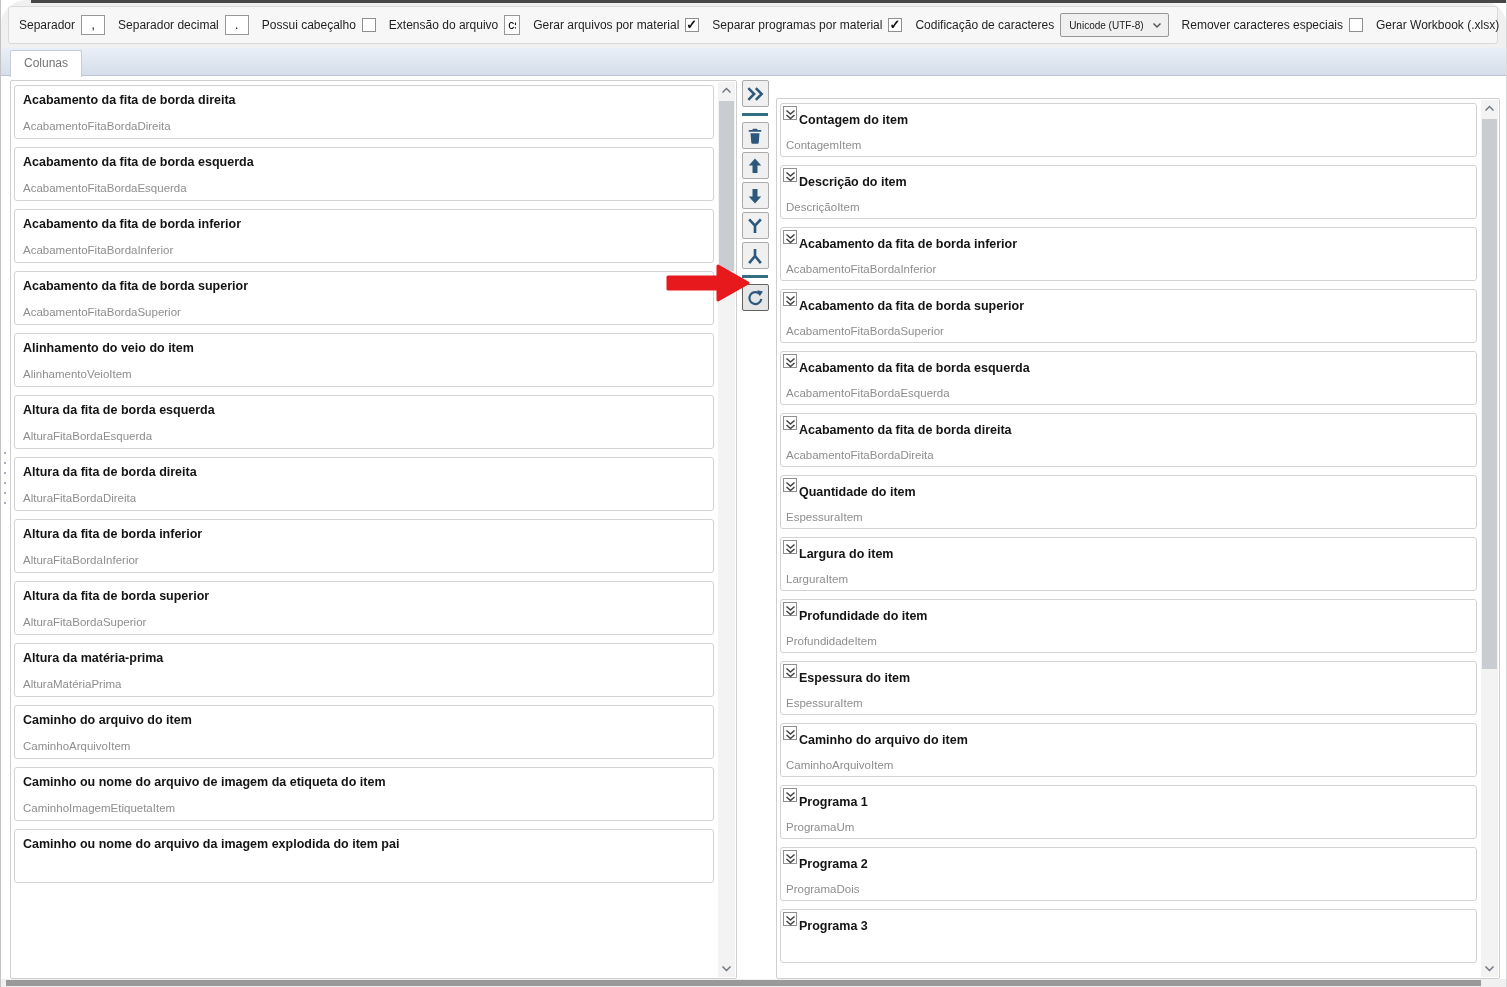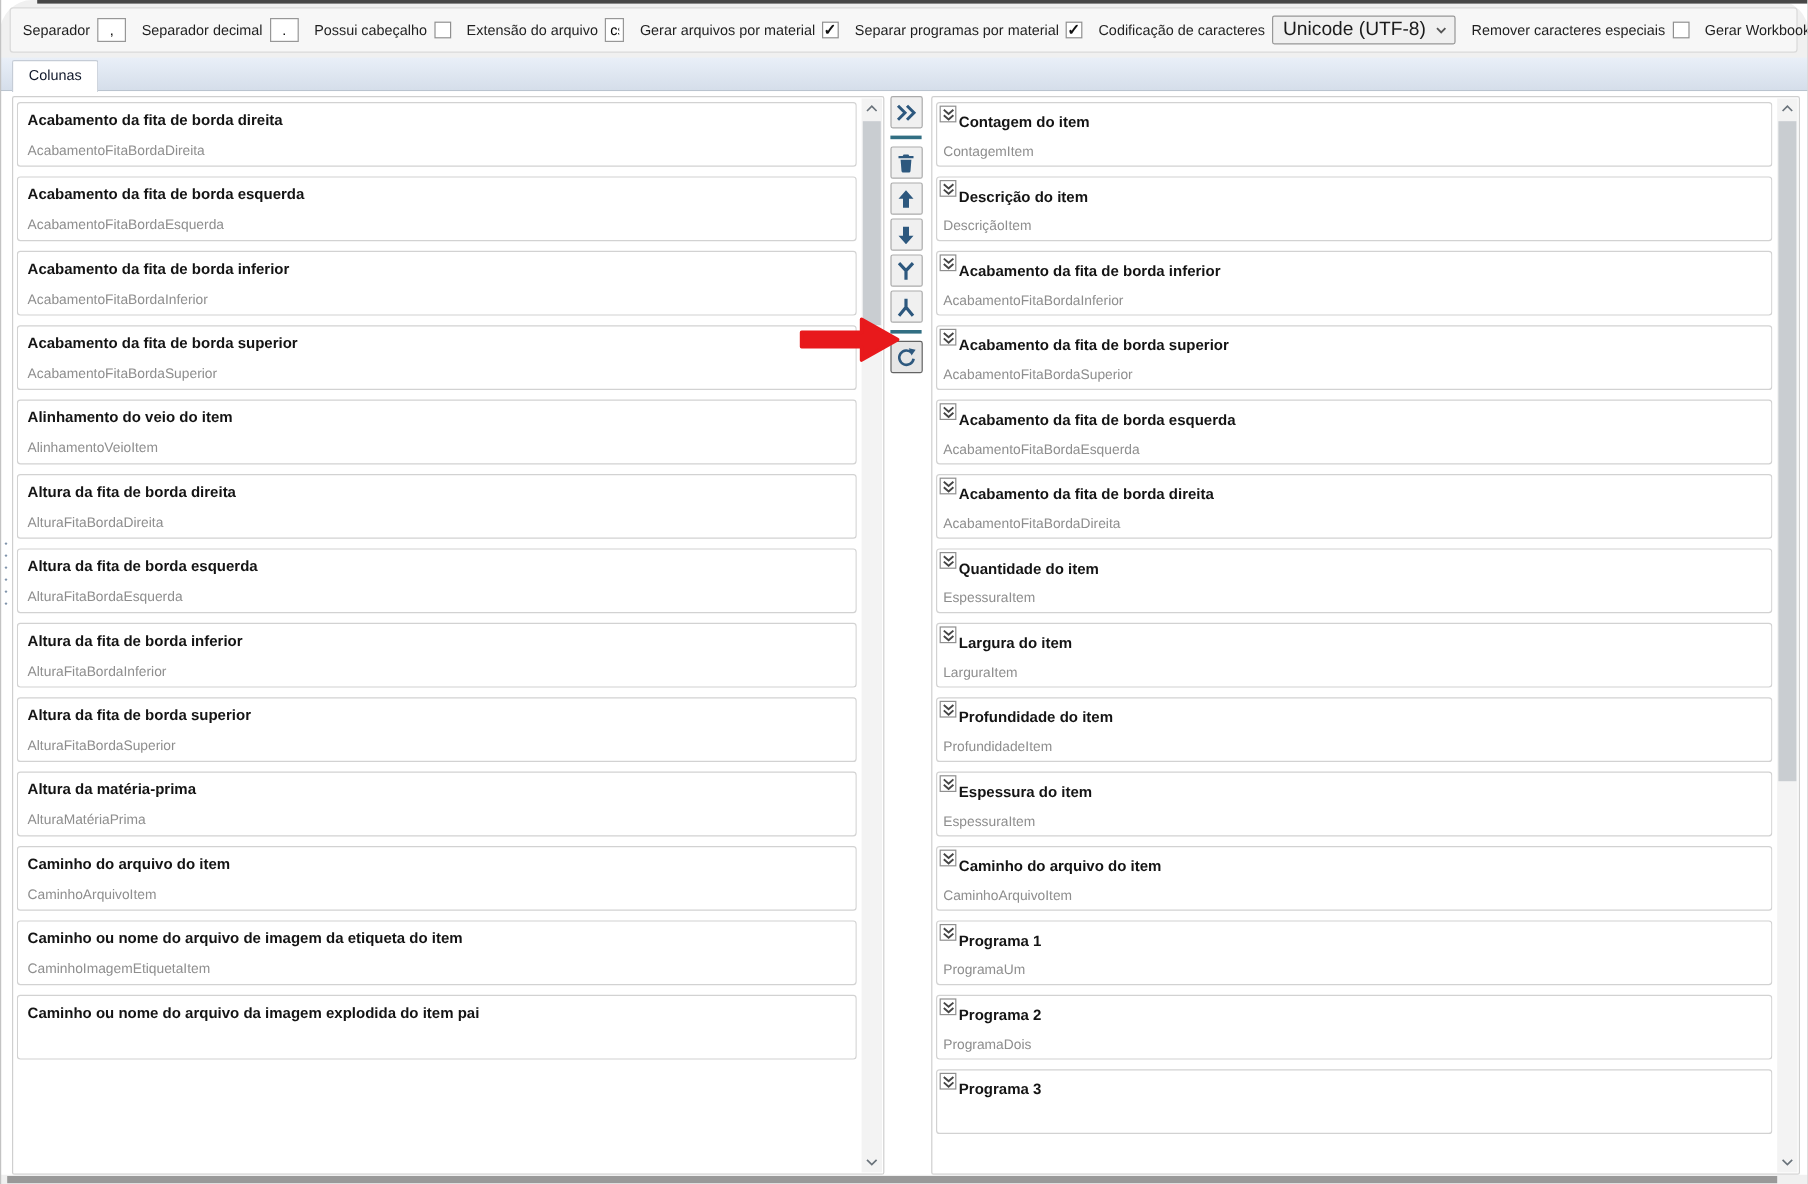--- a/index.html
+++ b/index.html
@@ -18,37 +18,37 @@
   .tb-group { display:flex; align-items:center; margin-right:13px; }
   .tb-input { height:20px; border:1px solid #979797; background:#fff; font-size:12px;
               font-family:"Liberation Sans",sans-serif; padding:0 3px; }
   .tb-input.tiny { width:24px; text-align:center; }
   .tb-input.small { width:16px; }
   .cb { width:14px; height:14px; border:1px solid #8f8f8f; background:#fff; position:relative;
         display:inline-block; flex:0 0 auto; }
   .cb.is-checked::after { content:"\2713"; position:absolute; left:0px; top:-2px; font-size:13px;
         font-weight:bold; color:#111; }
   .dropdown { height:24px; background:#f0f0f0; border:1px solid #979797; border-radius:2px;
-              display:flex; align-items:center; padding:0 6px 0 8px; font-size:16px; gap:8px; }
+              display:flex; align-items:center; padding:0 6px 0 8px; font-size:10px; gap:8px; }
   .dd-chev { display:flex; align-items:center; }
 
   
   .tabstrip { position:absolute; top:48px; left:0; right:0; height:28px;
               background:linear-gradient(#e9eff8,#d5deea); border-bottom:1px solid #bac4cf; }
   .tab { position:absolute; top:2px; left:10px; height:27px; background:#fff;
          border:1px solid #c5ccd6; border-bottom:none; border-radius:2px 2px 0 0;
-         padding:5px 13px 0 13px; font-size:12px; color:#0f172a; z-index:2; }
+         padding:5px 13px 0 13px; font-size:12px; color:#737373; z-index:2; }
 
   
   .content { position:absolute; top:76px; left:0; right:0; bottom:0; background:#fff; }
 
   .panel { position:absolute; top:4px; bottom:8px; background:#fff;
            border:1px solid #cfcfcf; border-radius:2px; overflow:hidden; }
   .panel.left  { left:10px;  width:727px; }
-  .panel.right { left:776px; width:724px; }
+  .panel.right { left:776px; width:724px;margin-top:18px; }
 
   .rows { position:absolute; left:3px; top:4px; right:22px; bottom:0;
           display:flex; flex-direction:column; gap:8px; overflow:hidden; }
   .row { position:relative; flex:0 0 54px; background:#fff; border:1px solid #d2d2d2;
          border-radius:3px; }
   .row-title { position:absolute; left:8px; top:7px; font-size:12.5px; font-weight:bold; color:#141414; }
   .row-code  { position:absolute; left:8px; bottom:6px; font-size:11.5px; color:#8e8e8e; }
   .panel.right .row-title { left:18px; top:9px; }
   .panel.right .row-code  { left:5px; bottom:5px; }
   .dcb { position:absolute; left:2px; top:2px; width:14px; height:14px;
@@ -157,26 +157,26 @@
       </div>
         <div class="row">
         <span class="row-title">Acabamento da fita de borda superior</span>
         <span class="row-code">AcabamentoFitaBordaSuperior</span>
       </div>
         <div class="row">
         <span class="row-title">Alinhamento do veio do item</span>
         <span class="row-code">AlinhamentoVeioItem</span>
       </div>
         <div class="row">
+        <span class="row-title">Altura da fita de borda esquerda</span>
+        <span class="row-code">AlturaFitaBordaEsquerda</span>
+      </div>
+        <div class="row">
         <span class="row-title">Altura da fita de borda direita</span>
         <span class="row-code">AlturaFitaBordaDireita</span>
-      </div>
-        <div class="row">
-        <span class="row-title">Altura da fita de borda esquerda</span>
-        <span class="row-code">AlturaFitaBordaEsquerda</span>
       </div>
         <div class="row">
         <span class="row-title">Altura da fita de borda inferior</span>
         <span class="row-code">AlturaFitaBordaInferior</span>
       </div>
         <div class="row">
         <span class="row-title">Altura da fita de borda superior</span>
         <span class="row-code">AlturaFitaBordaSuperior</span>
       </div>
         <div class="row">

